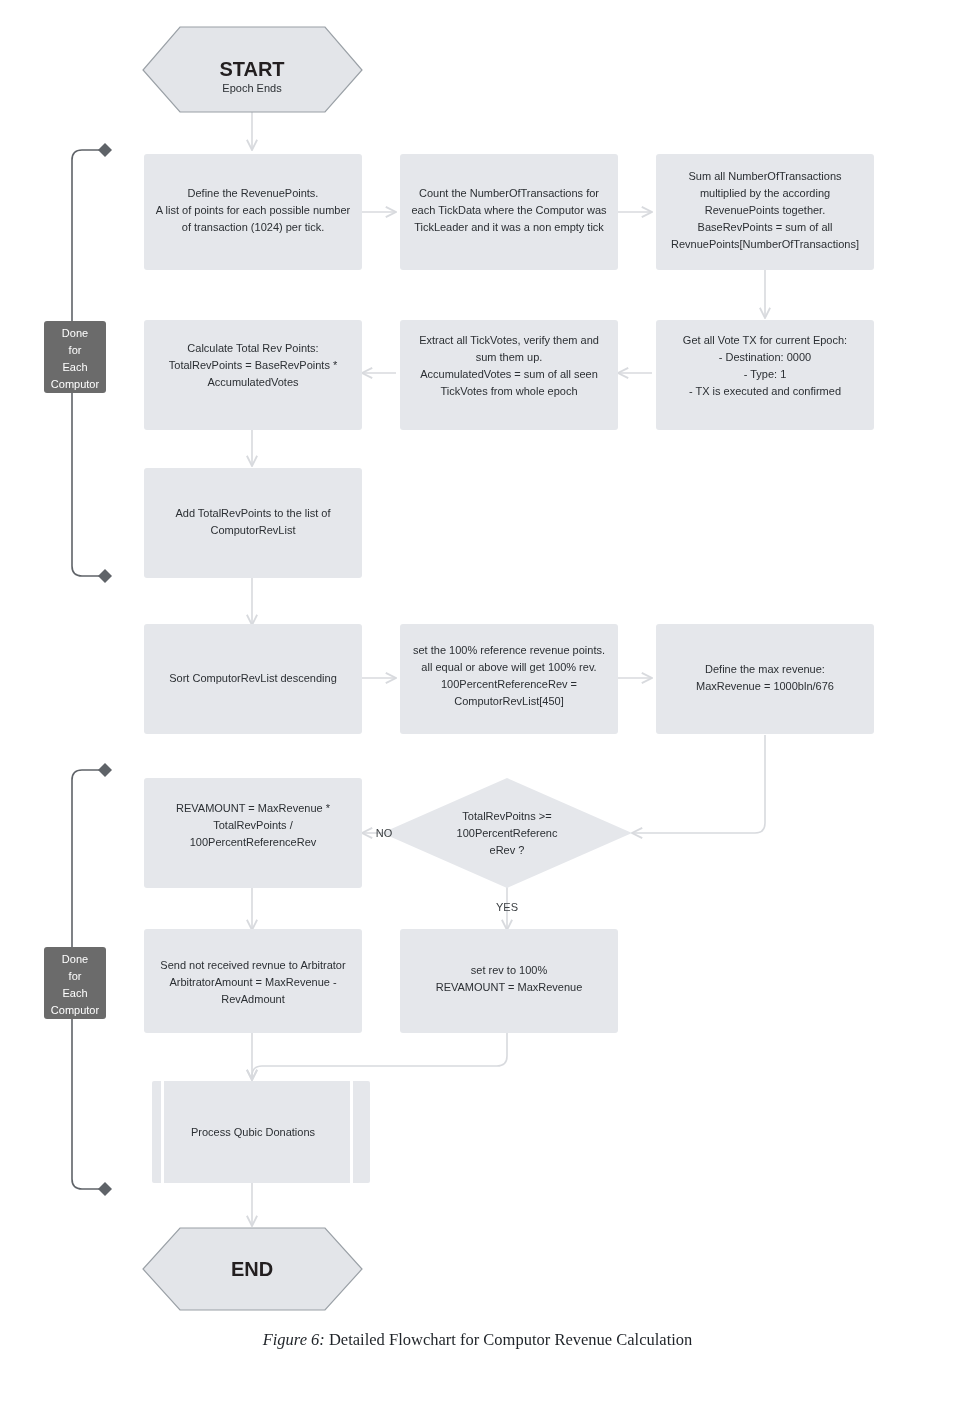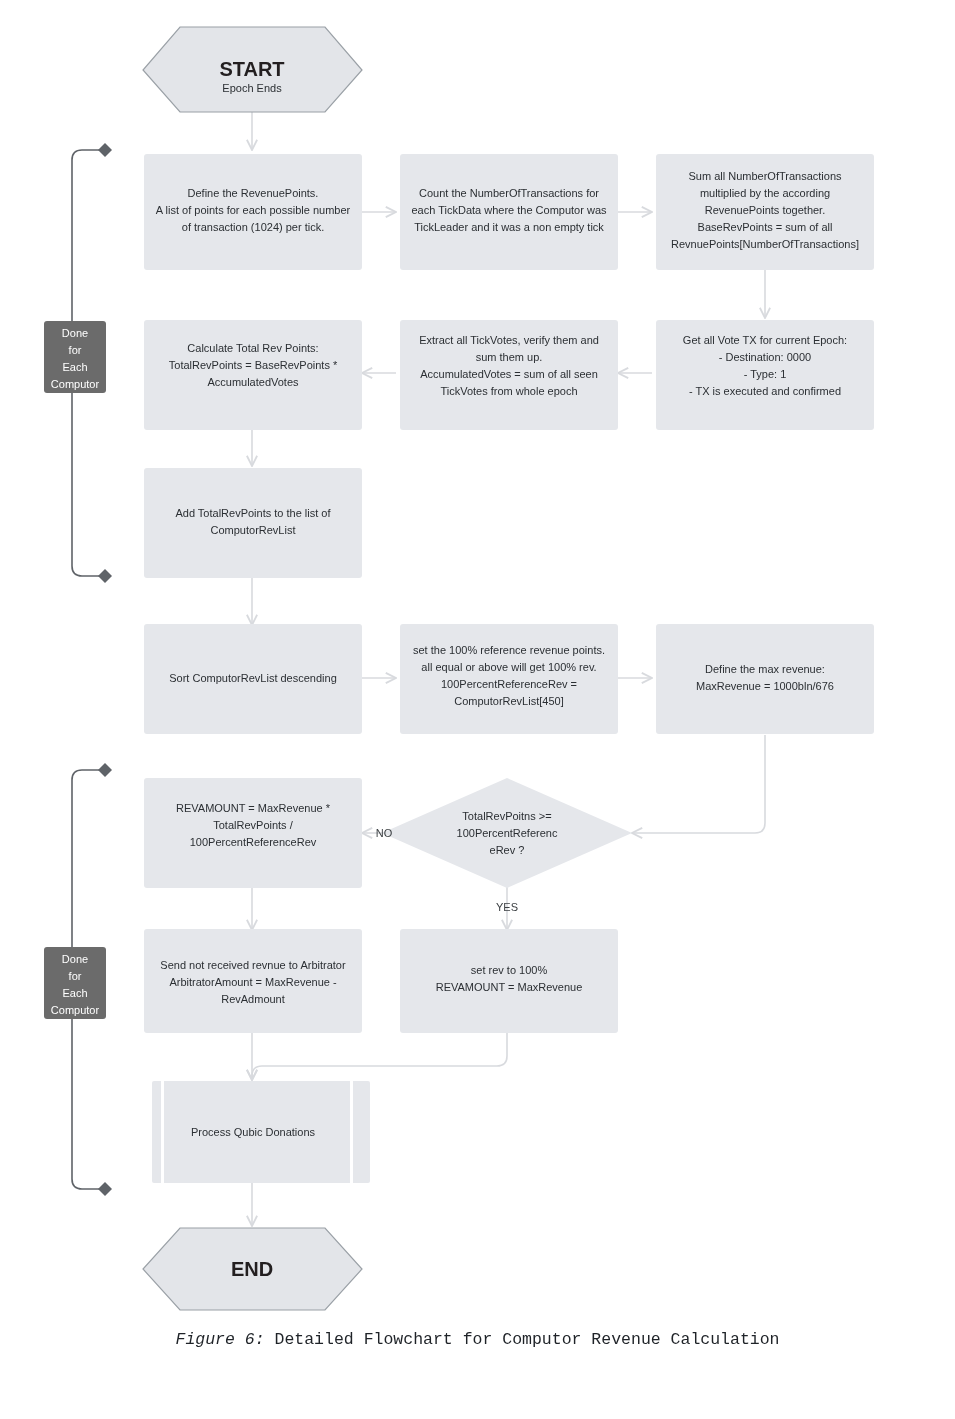--- a/index.html
+++ b/index.html
@@ -88,21 +88,21 @@
     font-family: "Liberation Sans", sans-serif;
     font-size: 11px;
     text-anchor: middle;
   }
   .caption {
     position: absolute;
     left: 0;
     top: 1330px;
     width: 955px;
     text-align: center;
-    font-family: Liberation Mono, monospace;
+    font-family: Liberation Serif, serif;
     font-size: 16.5px;
     color: #1f2328;
   }
   .caption .fig-label {
     font-style: italic;
   }
 </style>
 </head>
 <body>
 

